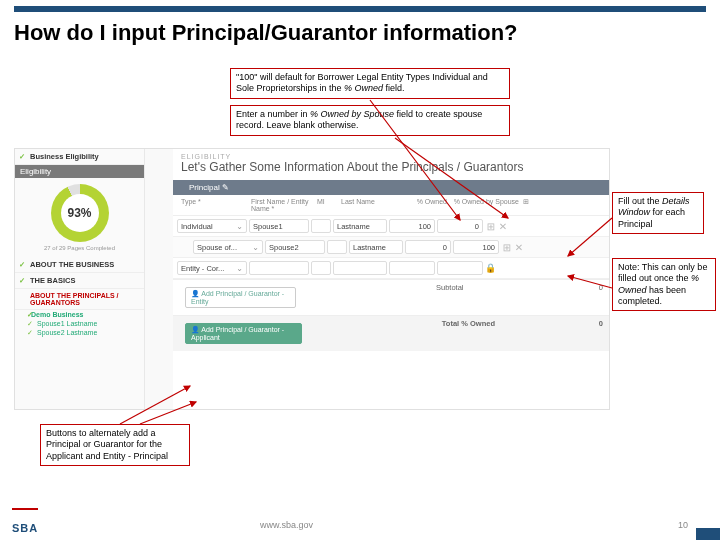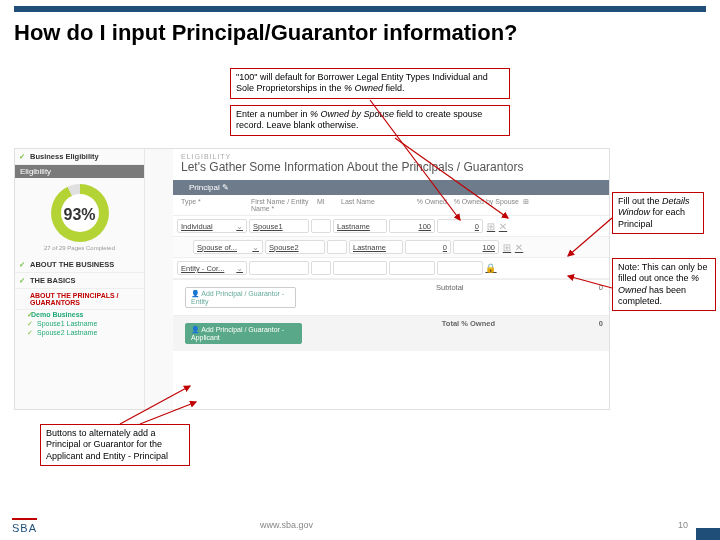--- a/index.html
+++ b/index.html
@@ -15,54 +15,54 @@
   .screenshot { position: absolute; top: 148px; left: 14px; width: 596px; height: 262px; background: #f9f9f9; border: 1px solid #e0e0e0; font-size: 8px; color: #555; }
   .sidebar { position: absolute; left: 0; top: 0; width: 130px; height: 100%; background: #fafafa; border-right: 1px solid #e8e8e8; }
   .sb-band { background: #7a7a7a; color: #fff; font-size: 8px; padding: 2px 5px; }
   .sb-item { font-size: 7.5px; padding: 3px 5px 3px 15px; border-bottom: 1px solid #eee; font-weight: bold; color: #333; position: relative; }
   .sb-check::before { content: "✓"; color: #7ac142; position: absolute; left: 4px; }
   .sb-sub { font-size: 7px; padding: 1px 4px 1px 22px; color: #2a7; position: relative; }
   .sb-sub::before { content: "✓"; color: #7ac142; position: absolute; left: 12px; font-size: 7px; }
   .donut-wrap { text-align: center; padding: 6px 0; }
   .donut { width: 58px; height: 58px; border-radius: 50%; background: conic-gradient(#b4d334 0 93%, #e0e0e0 93% 100%); margin: 0 auto; position: relative; }
   .donut::after { content: ""; position: absolute; inset: 10px; background: #fff; border-radius: 50%; }
-  .donut-pct { position: absolute; top: 22px; left: 0; right: 0; text-align: center; font-size: 16px; font-weight: bold; color: #333; z-index: 2; }
+  .donut-pct { position: absolute; top: 22px; left: 0; right: 0; text-align: center; font-size: 12px; font-weight: bold; color: #333; z-index: 2; }
   .donut-cap { font-size: 6px; color: #999; margin-top: 3px; }
   .main { position: absolute; left: 130px; top: 0; right: 0; height: 100%; background: #fff; margin-left: 28px; }
   .elig-lbl { font-size: 7px; color: #aaa; padding: 4px 8px 0; letter-spacing: 1px; }
   .main-h { font-size: 12px; color: #555; padding: 0 8px 6px; }
   .prin-bar { background: #6e7b8b; color: #fff; font-size: 8px; padding: 3px 16px; }
   .grid-head { display: flex; font-size: 7px; color: #888; padding: 3px 4px; border-bottom: 1px solid #eee; }
   .col-t { width: 74px; padding-left: 4px; }
   .col-f { width: 66px; }
   .col-m { width: 24px; }
   .col-l { width: 58px; }
   .col-p { width: 52px; text-align: right; padding-right: 4px; }
   .col-s { width: 72px; text-align: right; padding-right: 4px; }
   .col-i { width: 28px; }
-  .row { display: flex; align-items: center; padding: 3px 4px; border-bottom: 1px solid #f0f0f0; font-size: 7.5px; color: #444; text-decoration: underline; }
+  .row { display: flex; align-items: center; padding: 3px 4px; border-bottom: 1px solid #f0f0f0; font-size: 7.5px; color: #444; }
   .row .cell { background: #fff; border: 1px solid #ddd; border-radius: 2px; padding: 2px 3px; margin-right: 2px; height: 14px; line-height: 10px; overflow: hidden; white-space: nowrap; }
   .dd { width: 70px; display: flex; justify-content: space-between; }
   .dd::after { content: "⌄"; font-size: 8px; color: #999; }
   .fld-f { width: 60px; }
   .fld-m { width: 20px; }
   .fld-l { width: 54px; }
   .fld-p { width: 46px; text-align: right; }
   .fld-s { width: 46px; text-align: right; }
   .ic-grid { width: 12px; text-align: center; color: #bbb; font-size: 10px; }
   .ic-lock { width: 12px; text-align: center; color: #caa; font-size: 9px; }
   .indent-row { padding-left: 20px; background: #fbfbfb; }
   .btn-add { display: inline-block; background: #fff; border: 1px solid #ccc; border-radius: 2px; font-size: 7px; color: #6a9; padding: 2px 5px; margin: 4px 0 4px 6px; }
   .btn-add2 { display: inline-block; background: #5aa88a; border: 1px solid #5aa88a; border-radius: 2px; font-size: 7px; color: #fff; padding: 2px 5px; margin: 4px 0 4px 6px; }
   .subtotal-row { display: flex; font-size: 7.5px; color: #666; padding: 3px 6px; border-top: 1px solid #eee; align-items: flex-start; }
   .st-label { margin-left: 140px; width: 140px; }
   .st-val { width: 50px; text-align: right; }
   .footer-url { position: absolute; bottom: 10px; left: 260px; font-size: 9px; color: #888; }
   .pagenum { position: absolute; bottom: 10px; right: 32px; font-size: 9px; color: #888; }
-  .sba-logo { position: absolute; bottom: 6px; left: 12px; font-size: 11px; font-weight: normal; color: #1f4e79; border-top: 2px solid #c00000; padding-top: 2px; letter-spacing: 1px; margin-top: 36px; }
+  .sba-logo { position: absolute; bottom: 6px; left: 12px; font-size: 11px; font-weight: bold; color: #1f4e79; border-top: 2px solid #c00000; padding-top: 12px; letter-spacing: 1px; margin-top: 36px; }
   .blue-chip { position: absolute; bottom: 0; right: 0; width: 24px; height: 12px; background: #1f4e79; }
   .i { font-style: italic; }
   svg.conn { position: absolute; top: 0; left: 0; width: 720px; height: 540px; pointer-events: none; }
 </style>
 </head>
 <body>
 
 <div class="top-rule"></div>
 <div class="title">How do I input Principal/Guarantor information?</div>
 

